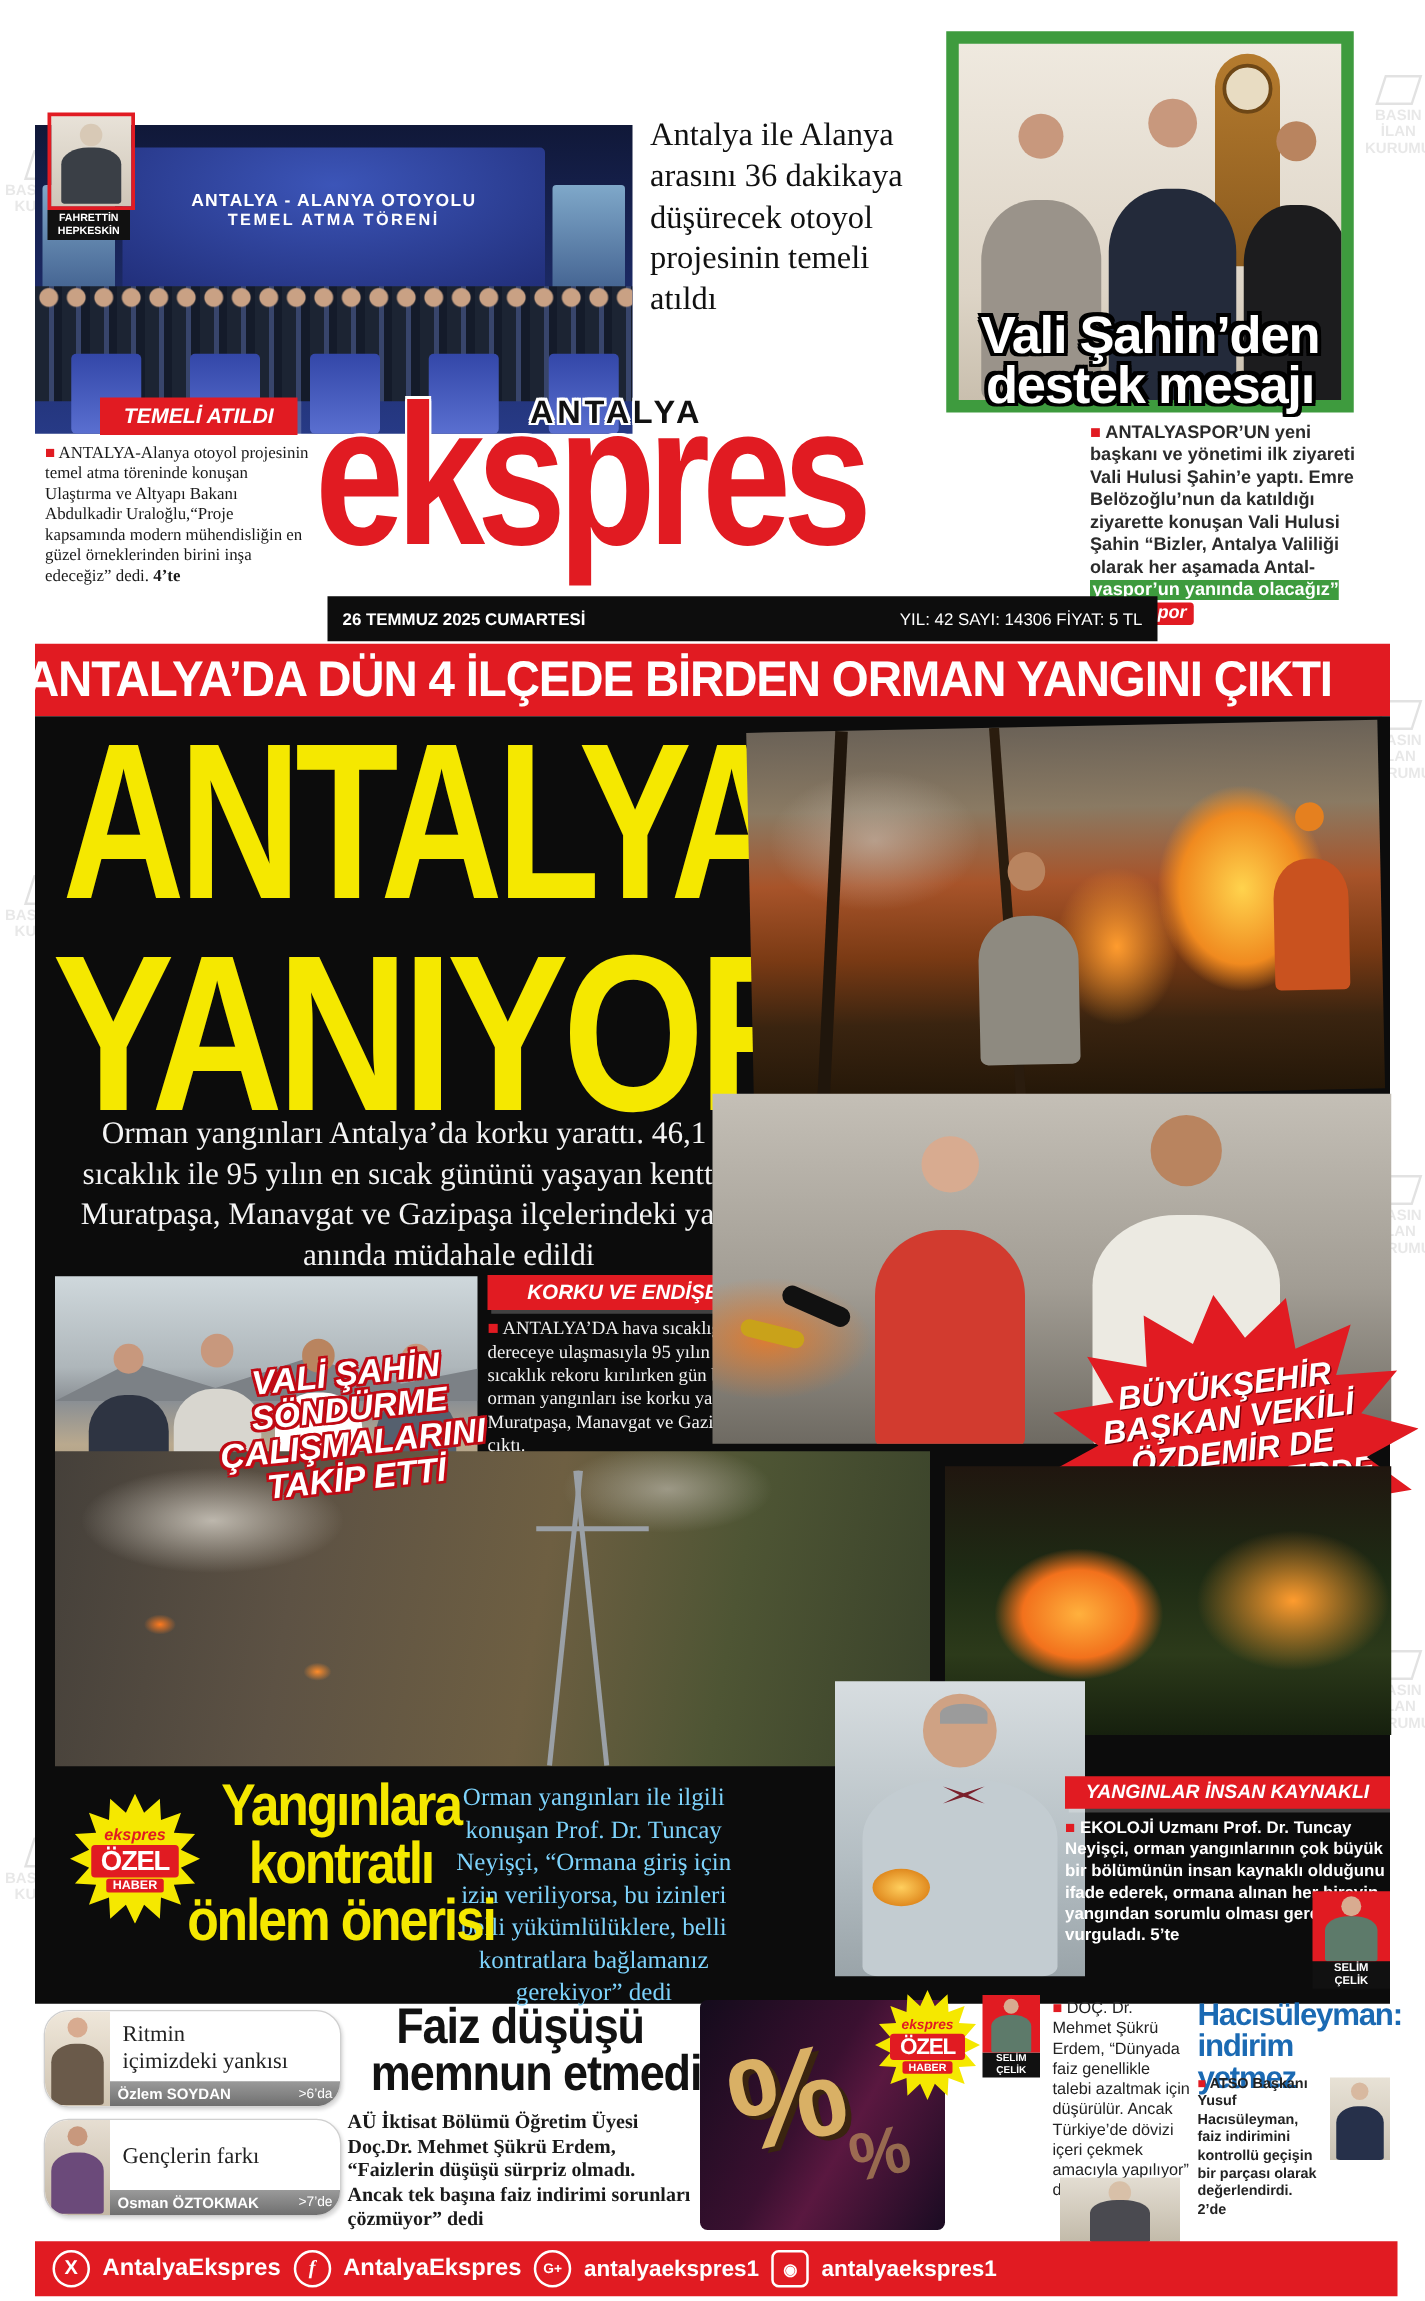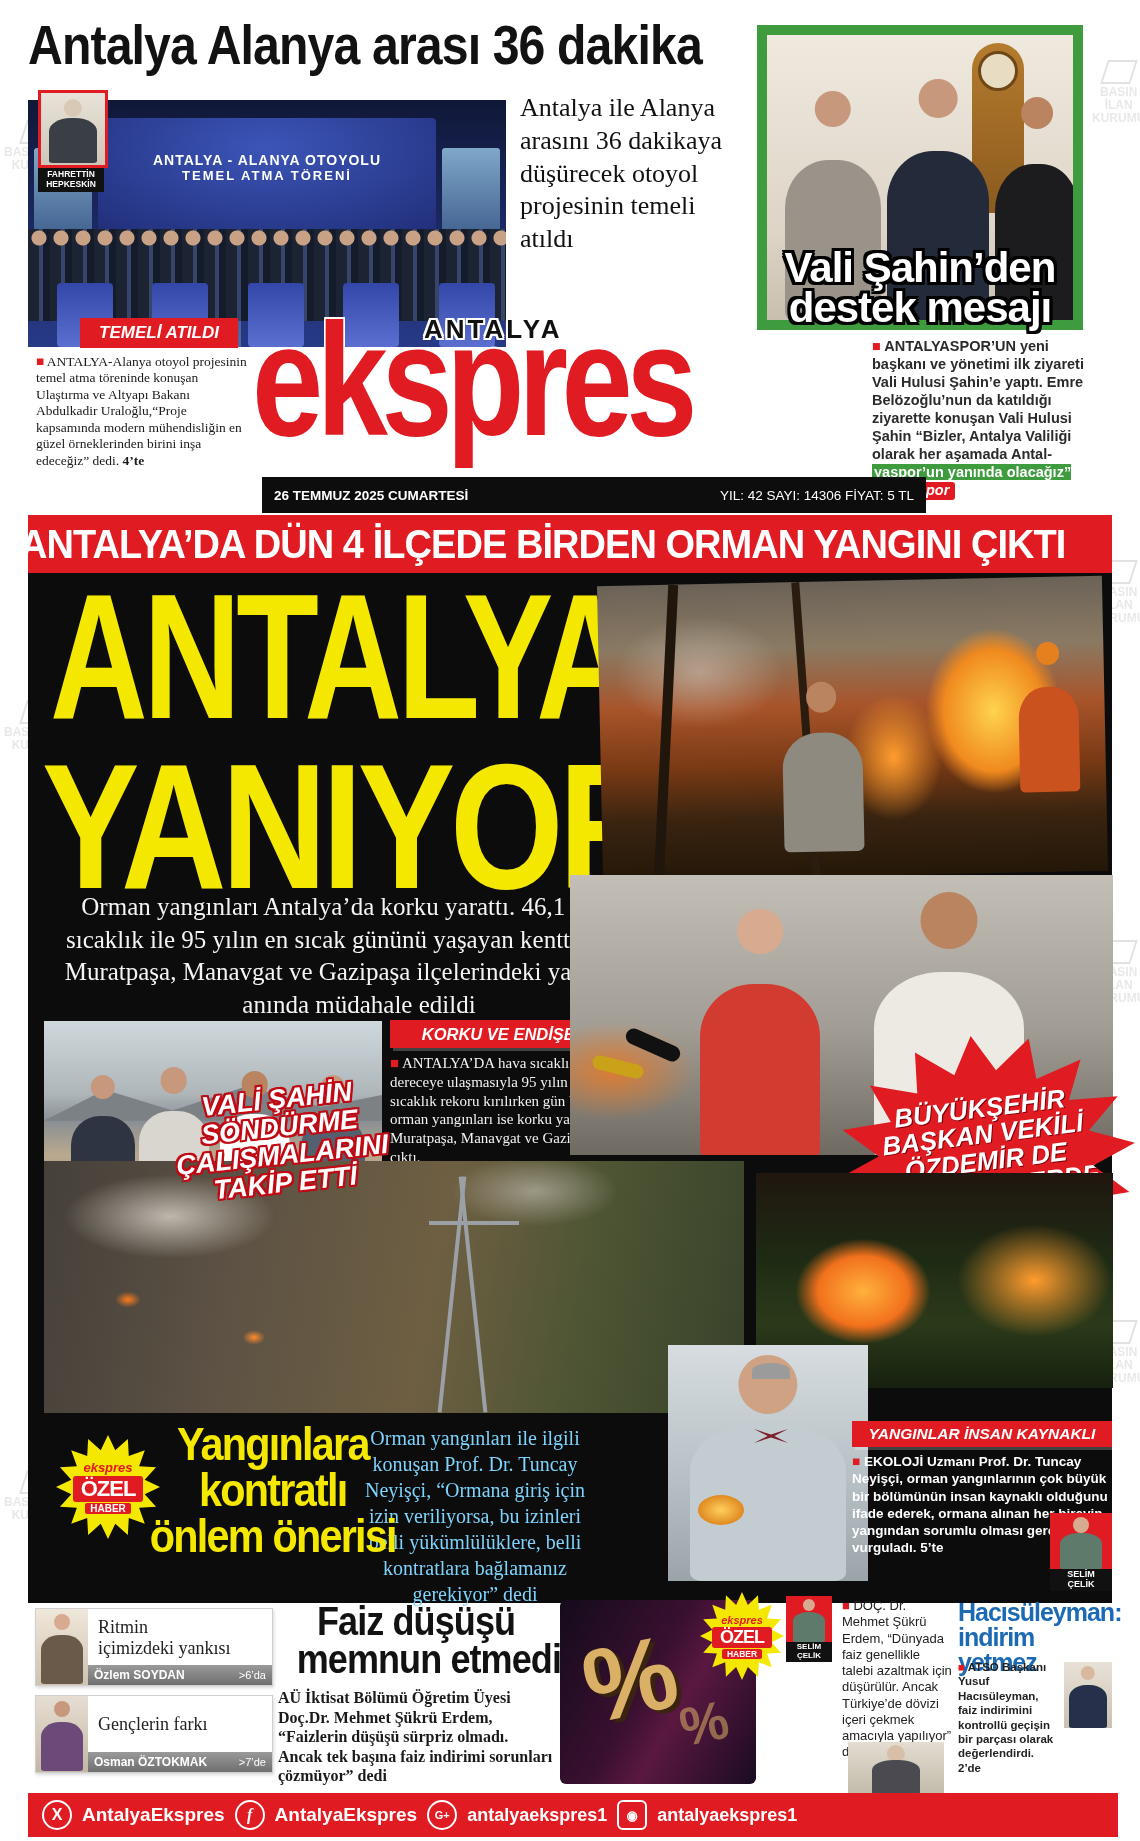--- a/index.html
+++ b/index.html
@@ -29,41 +29,38 @@
   .wm{position:absolute;color:rgba(110,110,110,.16);font-weight:bold;font-size:12px;
       line-height:1.1;text-align:center;pointer-events:none}
   .wm .cube{display:block;width:26px;height:20px;border:2px solid rgba(110,110,110,.2);
             margin:0 auto 2px;transform:skewX(-18deg)}
   .badge-ozel{background:var(--yellow);display:flex;flex-direction:column;align-items:center;justify-content:center;gap:1px}
   .badge-ozel .bo-top{color:var(--red);font-style:italic;font-weight:bold}
   .badge-ozel .bo-mid{background:var(--red);color:#fff;font-weight:bold;padding:0 8px;border-radius:3px;letter-spacing:-1px}
   .badge-ozel .bo-bot{background:var(--red);color:#fff;font-weight:bold;padding:0 5px;border-radius:2px}
   .namebar{background:linear-gradient(180deg,#9a9a9a,#6f6f6f);color:#fff;font-weight:bold;
            display:flex;justify-content:space-between;align-items:center;padding:1px 6px}
-  .colbox{position:absolute;background:#fff;border:1px solid #cfcfcf;border-radius:0;overflow:hidden;
+  .colbox{position:absolute;background:#fff;border:1px solid #cfcfcf;border-radius:20px;overflow:hidden;
           box-shadow:1px 2px 3px rgba(0,0,0,.15)}
   .fcircle{display:inline-flex;align-items:center;justify-content:center;width:26px;height:26px;
            border:2px solid #fff;border-radius:50%;font-weight:bold;color:#fff;flex:0 0 auto}
 </style>
 </head>
 <body>
 
 <div class="page">
 
   <div class="wm" style="left:4px;top:120px"><span class="cube"></span><span>BASIN İLAN</span><br><span>KURUMU</span></div>
   <div class="wm" style="left:4px;top:700px"><span class="cube"></span><span>BASIN İLAN</span><br><span>KURUMU</span></div>
   <div class="wm" style="left:4px;top:1470px"><span class="cube"></span><span>BASIN İLAN</span><br><span>KURUMU</span></div>
   <div class="wm" style="left:1092px;top:60px"><span class="cube"></span><span>BASIN İLAN</span><br><span>KURUMU</span></div>
   <div class="wm" style="left:1092px;top:560px"><span class="cube"></span><span>BASIN İLAN</span><br><span>KURUMU</span></div>
   <div class="wm" style="left:1092px;top:940px"><span class="cube"></span><span>BASIN İLAN</span><br><span>KURUMU</span></div>
   <div class="wm" style="left:1092px;top:1320px"><span class="cube"></span><span>BASIN İLAN</span><br><span>KURUMU</span></div>
 
-  <div class="abs cond" style="left:28px;top:12px;width:730px;font-size:56px;color:#121212">
-    <span class="sx" style="transform:scaleX(.86)">Antalya Alanya arası 36 dakika</span>
-  </div>
 
   <div class="abs" style="left:38px;top:90px;width:66px;z-index:6">
     <div class="photo" style="position:relative;width:64px;height:72px;border:3px solid var(--red);background:linear-gradient(#e8e2d8,#cfc6b8)">
       <div class="person" style="left:8px;top:6px;width:48px;height:64px;--skin:#d8c9b6;--suit:#3a3f46"></div>
     </div>
     <div style="background:#111;color:#fff;font-weight:bold;font-size:8.5px;text-align:center;line-height:1.15;padding:2px 0">
       <span>FAHRETTİN</span><br><span>HEPKESKİN</span>
     </div>
   </div>
 

